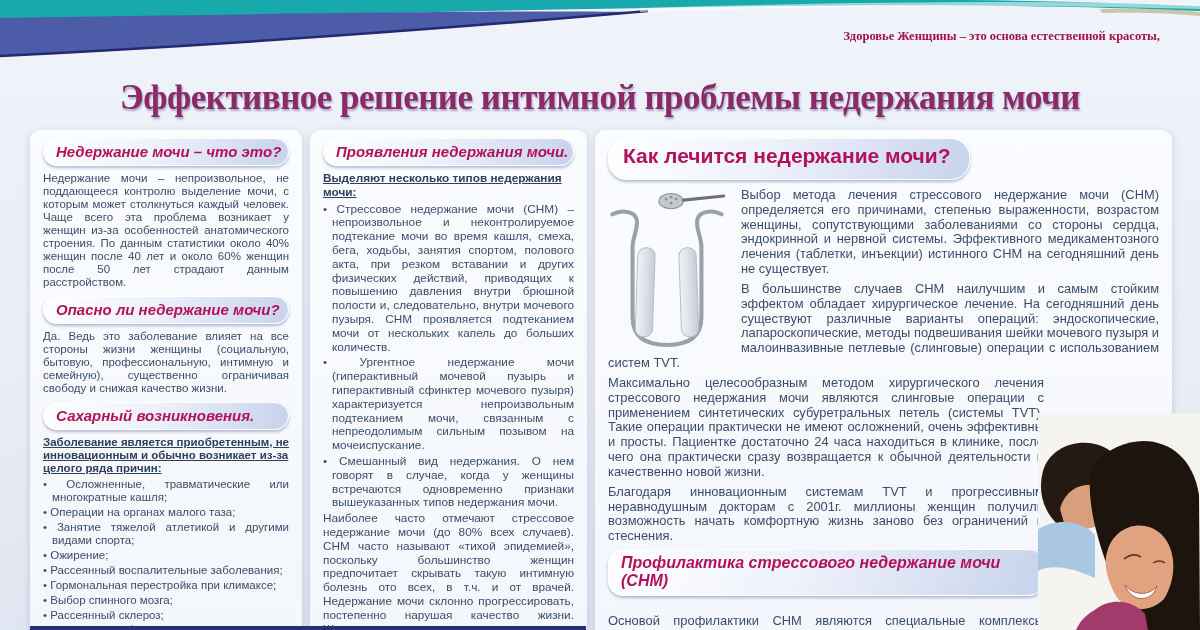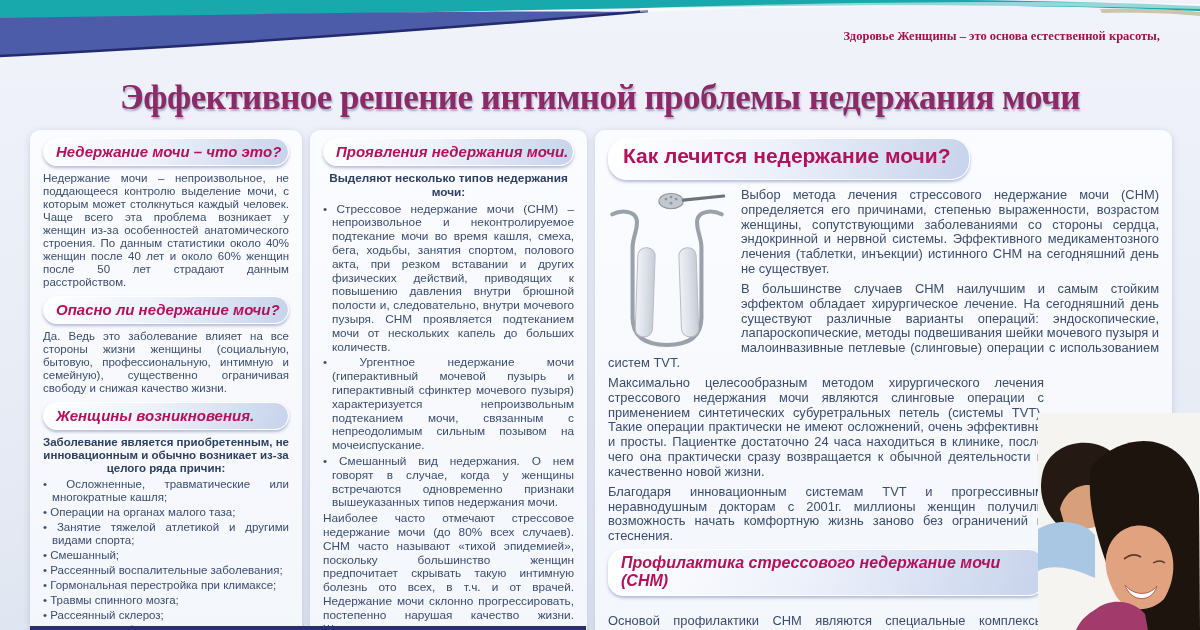--- a/index.html
+++ b/index.html
@@ -36,21 +36,21 @@
   .pill-big { font-style:normal; font-size:21px; border-radius:19px; padding:5px 18px 11px 14px;
               width:fit-content; max-width:100%; margin-bottom:8px; }
   .pill-prevention { font-size:16px; max-width:436px; white-space:normal; margin-bottom:18px; }
 
   .body-txt { color:#3b4d6e; text-align:justify; hyphens:auto; }
   .col1 .body-txt, .col1 li { font-size:11.5px; line-height:1.13; }
   .col2 .body-txt, .col2 li { font-size:11.8px; line-height:1.17; }
   .col3 .body-txt { font-size:12.9px; line-height:1.15; }
 
   .sec { margin-bottom:7px; }
-  .intro-bold { font-weight:bold; color:#2e4060; text-align:center; margin-bottom:3px; }
+  .intro-bold { font-weight:bold; color:#2e4060; text-align:left; margin-bottom:3px;text-decoration:underline; }
 
   ul.bullets { list-style:none; }
   ul.bullets li { color:#3b4d6e; text-align:justify; hyphens:auto;
                   padding-left:9px; text-indent:-9px; margin-bottom:2px; }
   ul.bullets li::before { content:"\2022\00a0"; color:#3b4d6e; }
 
   .col3 p.body-txt { margin-bottom:5px; }
 
   .device-float { float:left; width:118px; height:160px; margin:2px 15px 4px 0; }
   .photo-spacer { float:right; width:128px; height:520px; margin-top:42px; margin-right:-13px; }
@@ -84,30 +84,30 @@
     <div class="panel col1">
       <div class="sec">
         <span class="pill">Недержание мочи – что это?</span>
         <div class="body-txt">Недержание мочи – непроизвольное, не поддающееся контролю выделение мочи, с которым может столкнуться каждый человек. Чаще всего эта проблема возникает у женщин из-за особенностей анатомического строения. По данным статистики около 40% женщин после 40 лет и около 60% женщин после 50 лет страдают данным расстройством.</div>
       </div>
       <div class="sec">
         <span class="pill">Опасно ли недержание мочи?</span>
         <div class="body-txt">Да. Ведь это заболевание влияет на все стороны жизни женщины (социальную, бытовую, профессиональную, интимную и семейную), существенно ограничивая свободу и снижая качество жизни.</div>
       </div>
       <div class="sec">
-        <span class="pill">Женщины возникновения.</span>
+        <span class="pill">Сахарный возникновения.</span>
         <div class="body-txt intro-bold">Заболевание является приобретенным, не инновационным и обычно возникает из-за целого ряда причин:</div>
         <ul class="bullets">
           <li>Осложненные, травматические или многократные кашля;</li>
           <li>Операции на органах малого таза;</li>
           <li>Занятие тяжелой атлетикой и другими видами спорта;</li>
-          <li>Смешанный;</li>
+          <li>Ожирение;</li>
           <li>Рассеянный воспалительные заболевания;</li>
           <li>Гормональная перестройка при климаксе;</li>
-          <li>Травмы спинного мозга;</li>
+          <li>Выбор спинного мозга;</li>
           <li>Рассеянный склероз;</li>
           <li>Сахарный диабет;</li>
         </ul>
       </div>
     </div>
 
     <div class="panel col2">
       <span class="pill">Проявления недержания мочи.</span>
       <div class="body-txt intro-bold">Выделяют несколько типов недержания мочи:</div>
       <ul class="bullets">

